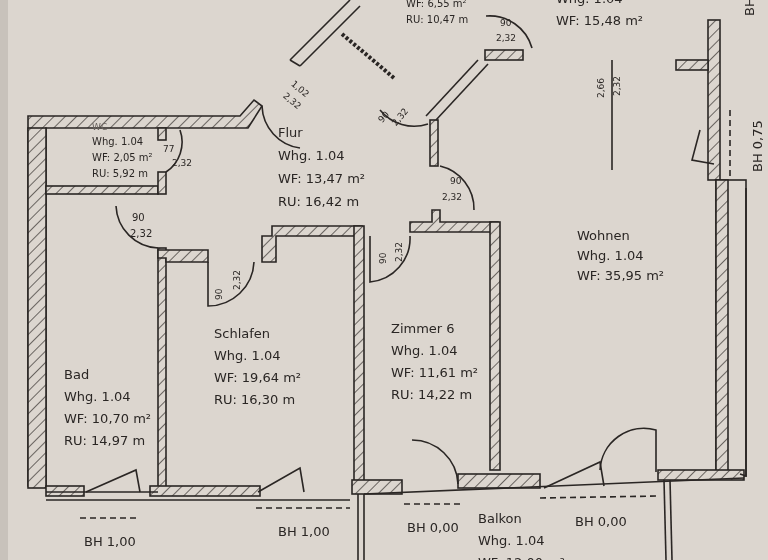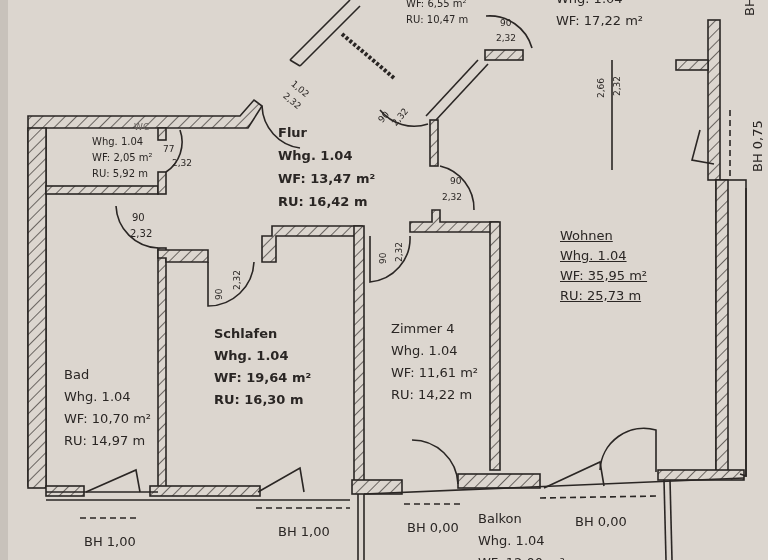--- a/index.html
+++ b/index.html
@@ -102,53 +102,52 @@
   </g>
 </svg>
 
 <div class="room small" style="left:406px; top:-4px;">
   <div>WF: 6,55 m²</div>
   <div>RU: 10,47 m</div>
 </div>
 
 <div class="room" style="left:556px; top:-12px;">
   <div>Whg. 1.04</div>
-  <div>WF: 17,22 m²</div>
+  <div>WF: 15,48 m²</div>
 </div>
 
 <div class="room small" style="left:92px; top:120px;">
-  <div style="color:#6a6460; font-size:9px; line-height:14px;margin-left:42px;">WC</div>
+  <div style="color:#6a6460; font-size:9px; line-height:14px;">WC</div>
   <div>Whg. 1.04</div>
   <div>WF: 2,05 m²</div>
   <div>RU: 5,92 m</div>
 </div>
 
-<div class="room" style="left:278px; top:121px; line-height:23px;font-weight:bold;">
+<div class="room" style="left:278px; top:121px; line-height:23px;">
   <div>Flur</div>
   <div>Whg. 1.04</div>
   <div>WF: 13,47 m²</div>
   <div>RU: 16,42 m</div>
 </div>
 
-<div class="room" style="left:560px; top:226px; line-height:20px;text-decoration:underline;">
+<div class="room" style="left:577px; top:226px; line-height:20px;">
   <div>Wohnen</div>
   <div>Whg. 1.04</div>
   <div>WF: 35,95 m²</div>
-  <div>RU: 25,73 m</div>
 </div>
 
-<div class="room" style="left:214px; top:323px;font-weight:bold;">
+<div class="room" style="left:214px; top:323px;">
   <div>Schlafen</div>
   <div>Whg. 1.04</div>
   <div>WF: 19,64 m²</div>
   <div>RU: 16,30 m</div>
 </div>
 
 <div class="room" style="left:391px; top:318px;">
-  <div>Zimmer 4</div>
+  <div>Zimmer 6</div>
   <div>Whg. 1.04</div>
   <div>WF: 11,61 m²</div>
   <div>RU: 14,22 m</div>
 </div>
 
 <div class="room" style="left:64px; top:364px;">
   <div>Bad</div>
   <div>Whg. 1.04</div>
   <div>WF: 10,70 m²</div>
   <div>RU: 14,97 m</div>

